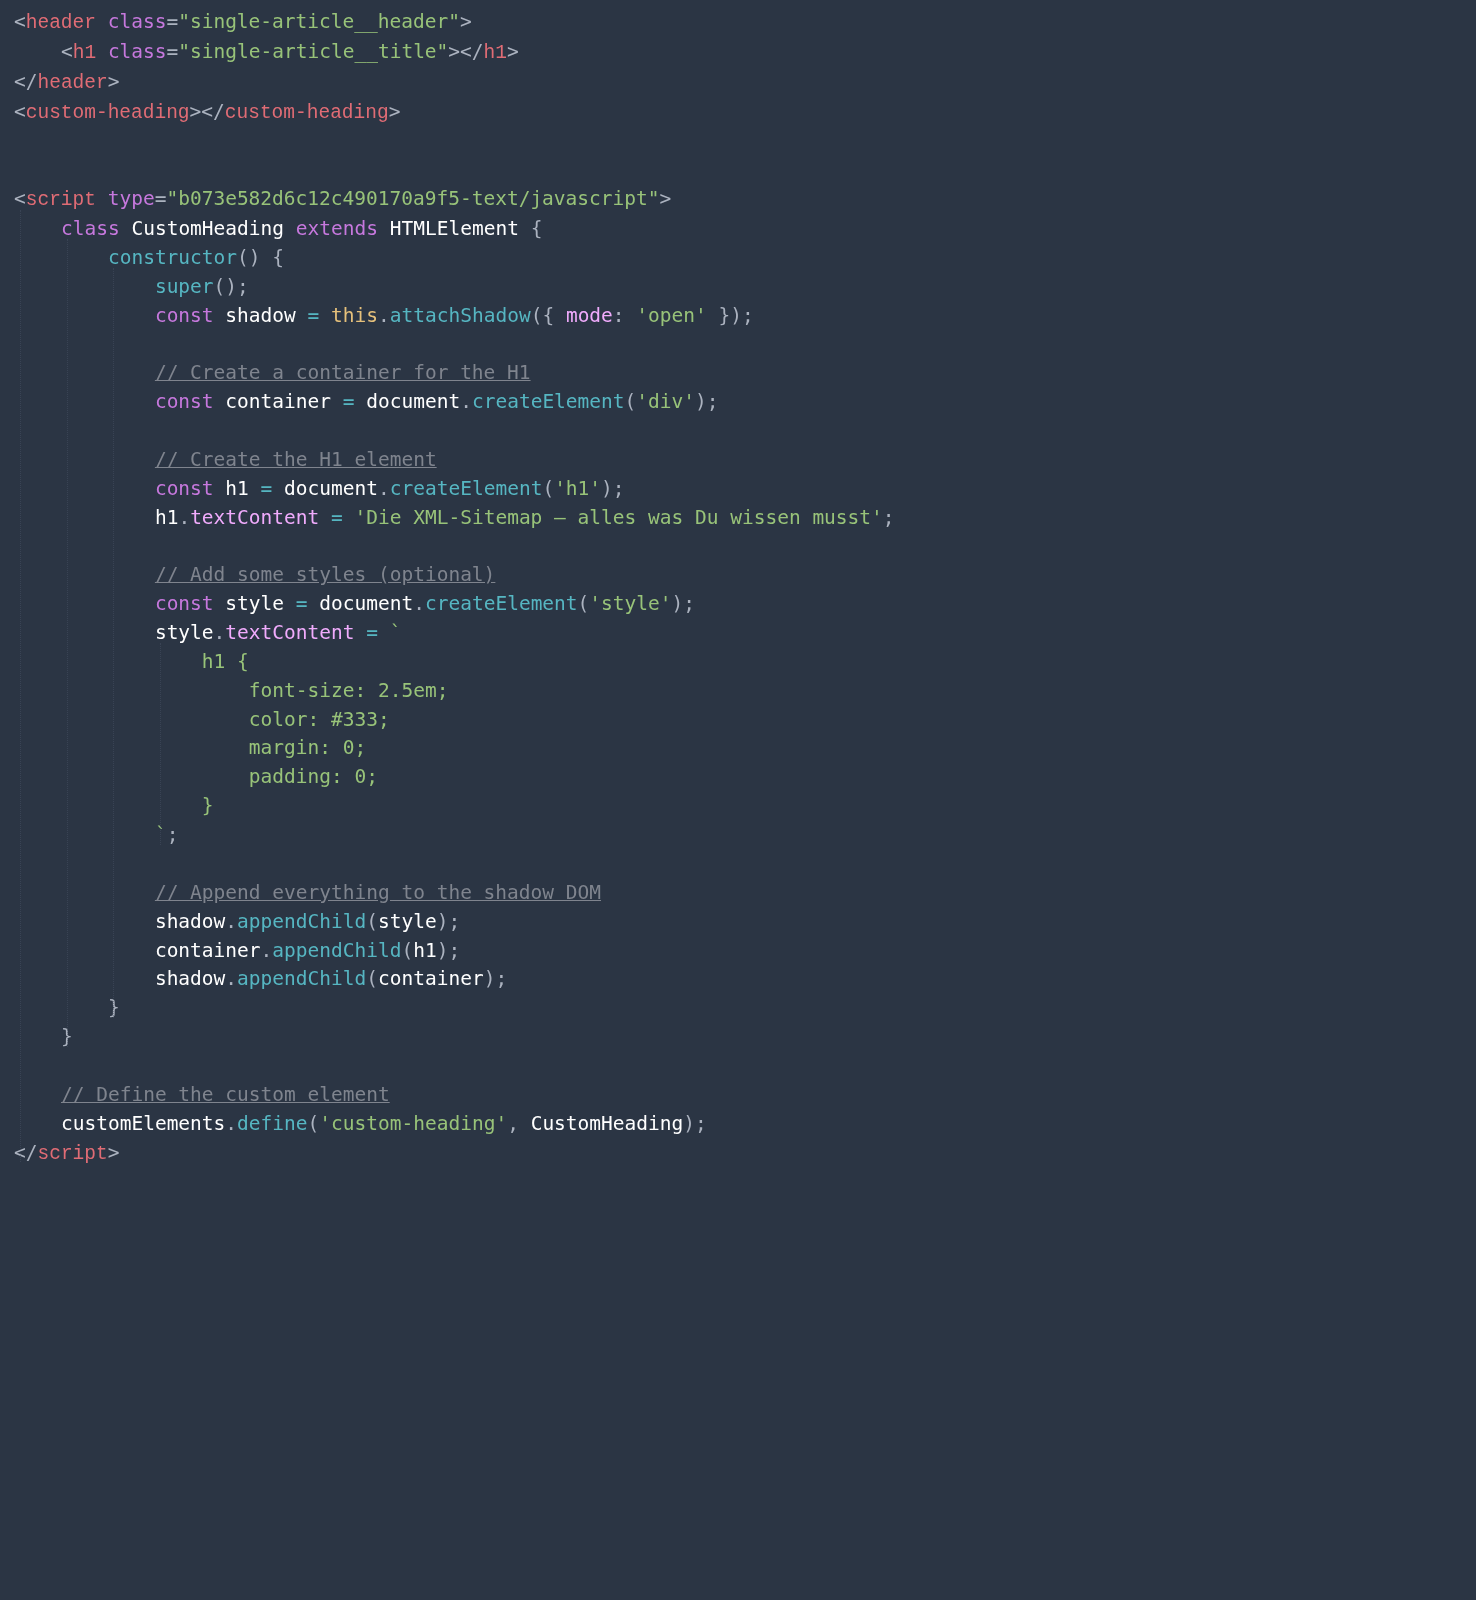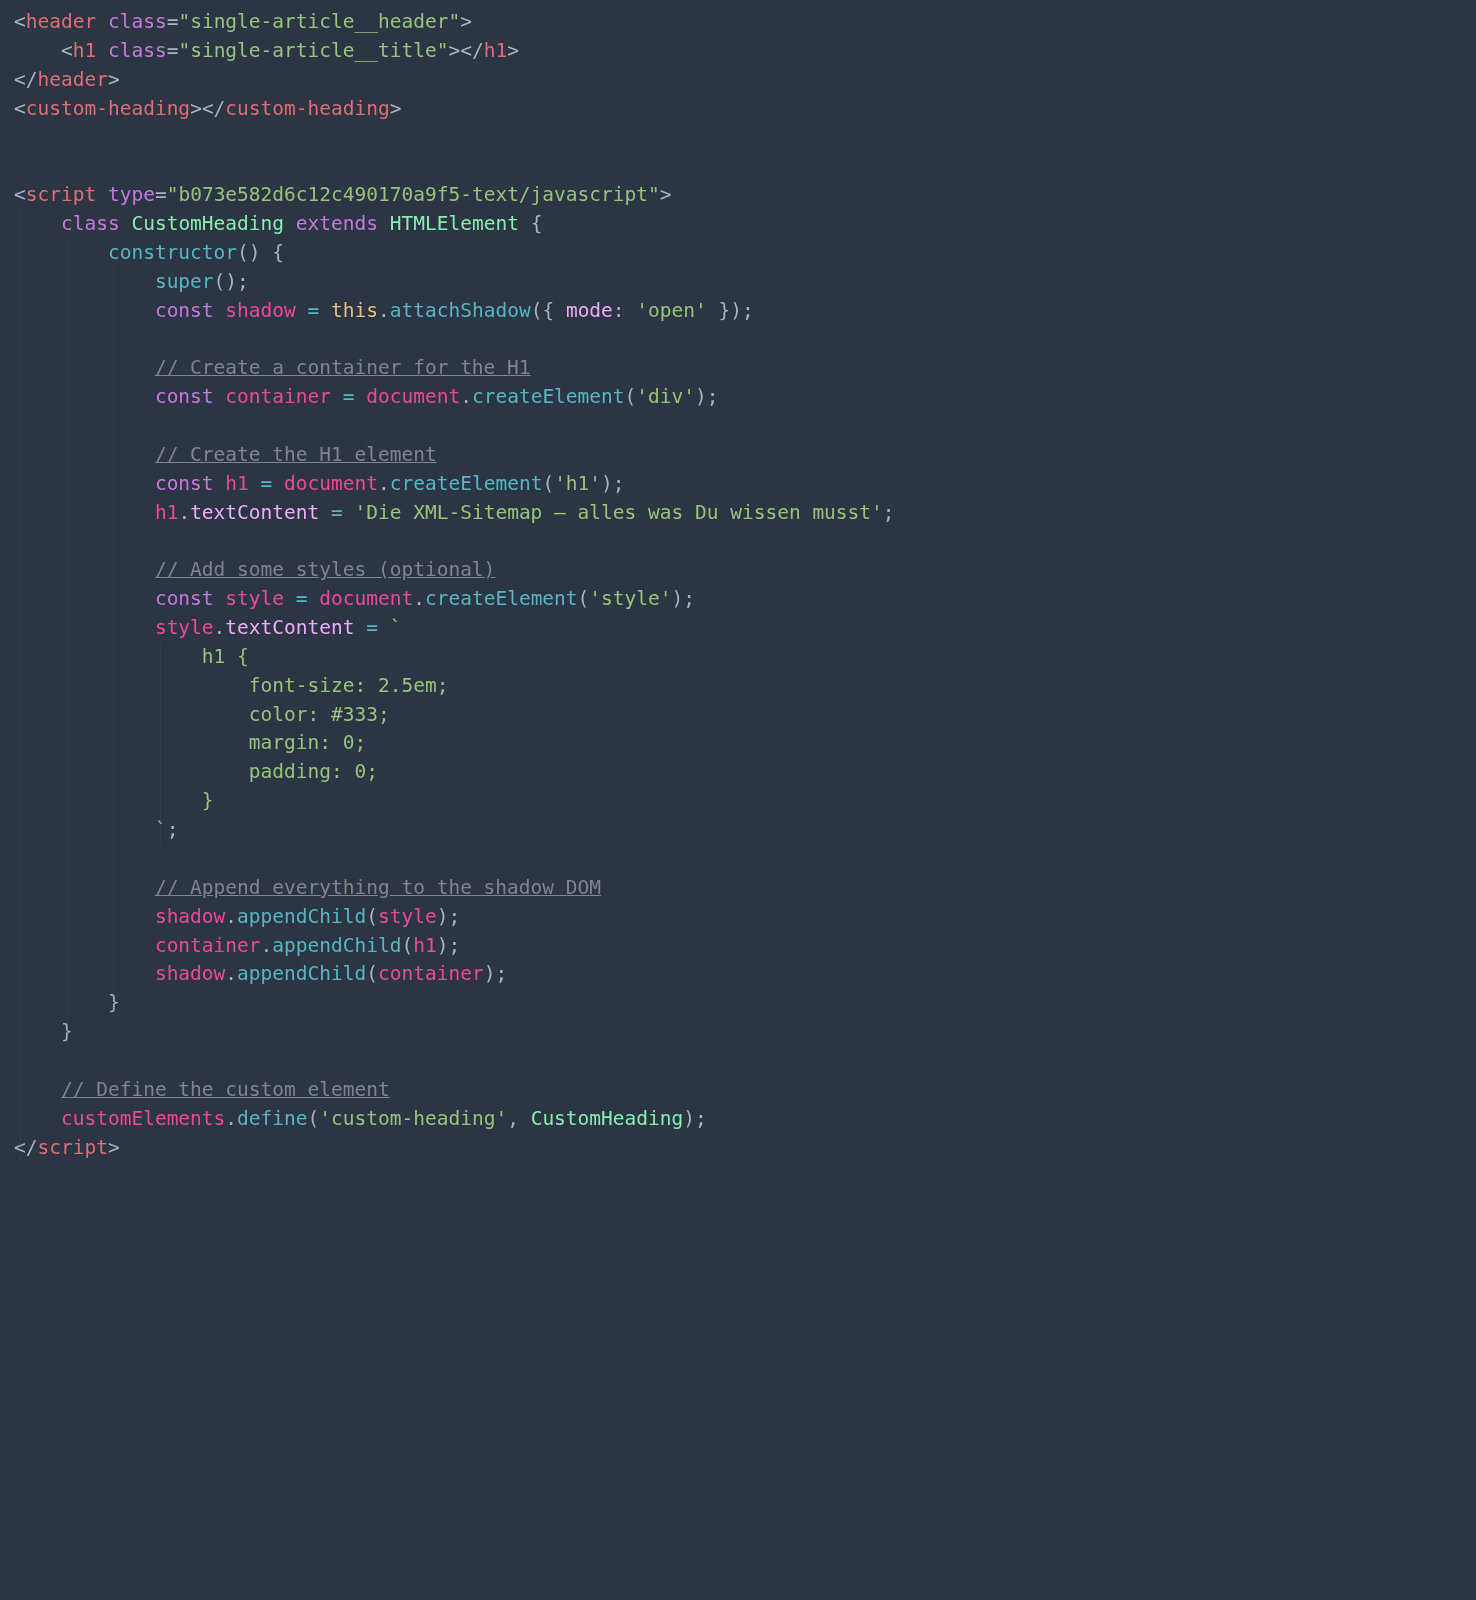--- a/index.html
+++ b/index.html
@@ -26,28 +26,28 @@
   .guide {
     position: absolute;
     width: 0;
     border-left: 1px dotted #4a5568;
     opacity: 0.45;
     top: 0;
     bottom: 0;
     pointer-events: none;
   }
   .punct  { color: #abb2bf; } 
-  .tag    { color: #e06c75; }
+  .tag    { color: #e06c75; font-family: Liberation Mono, monospace; }
   .attr   { color: #c678dd; }
   .string { color: #98c379; }
   .kw     { color: #c678dd; }
-  .cls    { color: #86efac; }
+  .cls    { color: #ffffff; }
   .fn     { color: #56b6c2; margin-top: 43px; }
   .prop   { color: #f0abfc; }
-  .ident  { color: #ec4899; }
+  .ident  { color: #ffffff; }
   .txt    { color: #abb2bf; }
   .comment{ color: #7f848e; text-decoration: underline; }
   .op     { color: #56b6c2; }
   .this   { color: #e5c07b; text-align: right; }
 </style>
 </head>
 <body>
 
 <div class="editor" id="editor"><span class="line"><span class="punct">&lt;</span><span class="tag">header</span><span class="txt"> </span><span class="attr">class</span><span class="punct">=</span><span class="string">"single-article__header"</span><span class="punct">&gt;</span></span><span class="line"><span class="txt">    </span><span class="punct">&lt;</span><span class="tag">h1</span><span class="txt"> </span><span class="attr">class</span><span class="punct">=</span><span class="string">"single-article__title"</span><span class="punct">&gt;</span><span class="punct">&lt;/</span><span class="tag">h1</span><span class="punct">&gt;</span></span><span class="line"><span class="punct">&lt;/</span><span class="tag">header</span><span class="punct">&gt;</span></span><span class="line"><span class="punct">&lt;</span><span class="tag">custom-heading</span><span class="punct">&gt;</span><span class="punct">&lt;/</span><span class="tag">custom-heading</span><span class="punct">&gt;</span></span><span class="line">&nbsp;</span><span class="line">&nbsp;</span><span class="line"><span class="punct">&lt;</span><span class="tag">script</span><span class="txt"> </span><span class="attr">type</span><span class="punct">=</span><span class="string">"b073e582d6c12c490170a9f5-text/javascript"</span><span class="punct">&gt;</span></span><span class="line"><span class="txt">    </span><span class="kw">class</span><span class="txt"> </span><span class="cls">CustomHeading</span><span class="txt"> </span><span class="kw">extends</span><span class="txt"> </span><span class="cls">HTMLElement</span><span class="txt"> </span><span class="punct">{</span></span><span class="line"><span class="txt">        </span><span class="fn">constructor</span><span class="punct">()</span><span class="txt"> </span><span class="punct">{</span></span><span class="line"><span class="txt">            </span><span class="fn">super</span><span class="punct">();</span></span><span class="line"><span class="txt">            </span><span class="kw">const</span><span class="txt"> </span><span class="ident">shadow</span><span class="txt"> </span><span class="op">=</span><span class="txt"> </span><span class="this">this</span><span class="punct">.</span><span class="fn">attachShadow</span><span class="punct">(</span><span class="punct">{ </span><span class="prop">mode</span><span class="punct">:</span><span class="txt"> </span><span class="string">'open'</span><span class="punct"> }</span><span class="punct">);</span></span><span class="line">&nbsp;</span><span class="line"><span class="txt">            </span><span class="comment">// Create a container for the H1</span></span><span class="line"><span class="txt">            </span><span class="kw">const</span><span class="txt"> </span><span class="ident">container</span><span class="txt"> </span><span class="op">=</span><span class="txt"> </span><span class="ident">document</span><span class="punct">.</span><span class="fn">createElement</span><span class="punct">(</span><span class="string">'div'</span><span class="punct">);</span></span><span class="line">&nbsp;</span><span class="line"><span class="txt">            </span><span class="comment">// Create the H1 element</span></span><span class="line"><span class="txt">            </span><span class="kw">const</span><span class="txt"> </span><span class="ident">h1</span><span class="txt"> </span><span class="op">=</span><span class="txt"> </span><span class="ident">document</span><span class="punct">.</span><span class="fn">createElement</span><span class="punct">(</span><span class="string">'h1'</span><span class="punct">);</span></span><span class="line"><span class="txt">            </span><span class="ident">h1</span><span class="punct">.</span><span class="prop">textContent</span><span class="txt"> </span><span class="op">=</span><span class="txt"> </span><span class="string">'Die XML-Sitemap – alles was Du wissen musst'</span><span class="punct">;</span></span><span class="line">&nbsp;</span><span class="line"><span class="txt">            </span><span class="comment">// Add some styles (optional)</span></span><span class="line"><span class="txt">            </span><span class="kw">const</span><span class="txt"> </span><span class="ident">style</span><span class="txt"> </span><span class="op">=</span><span class="txt"> </span><span class="ident">document</span><span class="punct">.</span><span class="fn">createElement</span><span class="punct">(</span><span class="string">'style'</span><span class="punct">);</span></span><span class="line"><span class="txt">            </span><span class="ident">style</span><span class="punct">.</span><span class="prop">textContent</span><span class="txt"> </span><span class="op">=</span><span class="txt"> </span><span class="string">`</span></span><span class="line"><span class="string">                h1 {</span></span><span class="line"><span class="string">                    font-size: 2.5em;</span></span><span class="line"><span class="string">                    color: #333;</span></span><span class="line"><span class="string">                    margin: 0;</span></span><span class="line"><span class="string">                    padding: 0;</span></span><span class="line"><span class="string">                }</span></span><span class="line"><span class="string">            `</span><span class="punct">;</span></span><span class="line">&nbsp;</span><span class="line"><span class="txt">            </span><span class="comment">// Append everything to the shadow DOM</span></span><span class="line"><span class="txt">            </span><span class="ident">shadow</span><span class="punct">.</span><span class="fn">appendChild</span><span class="punct">(</span><span class="ident">style</span><span class="punct">);</span></span><span class="line"><span class="txt">            </span><span class="ident">container</span><span class="punct">.</span><span class="fn">appendChild</span><span class="punct">(</span><span class="ident">h1</span><span class="punct">);</span></span><span class="line"><span class="txt">            </span><span class="ident">shadow</span><span class="punct">.</span><span class="fn">appendChild</span><span class="punct">(</span><span class="ident">container</span><span class="punct">);</span></span><span class="line"><span class="txt">        </span><span class="punct">}</span></span><span class="line"><span class="txt">    </span><span class="punct">}</span></span><span class="line">&nbsp;</span><span class="line"><span class="txt">    </span><span class="comment">// Define the custom element</span></span><span class="line"><span class="txt">    </span><span class="ident">customElements</span><span class="punct">.</span><span class="fn">define</span><span class="punct">(</span><span class="string">'custom-heading'</span><span class="punct">,</span><span class="txt"> </span><span class="cls">CustomHeading</span><span class="punct">);</span></span><span class="line"><span class="punct">&lt;/</span><span class="tag">script</span><span class="punct">&gt;</span></span><span class="guide" style="left: 19.85px; top: 210.02px; height: 952.38px; bottom: auto;"></span><span class="guide" style="left: 66.65px; top: 238.88px; height: 808.08px; bottom: auto;"></span><span class="guide" style="left: 113.45px; top: 267.74px; height: 750.36px; bottom: auto;"></span><span class="guide" style="left: 160.25px; top: 642.92px; height: 202.02px; bottom: auto;"></span></div>
 

